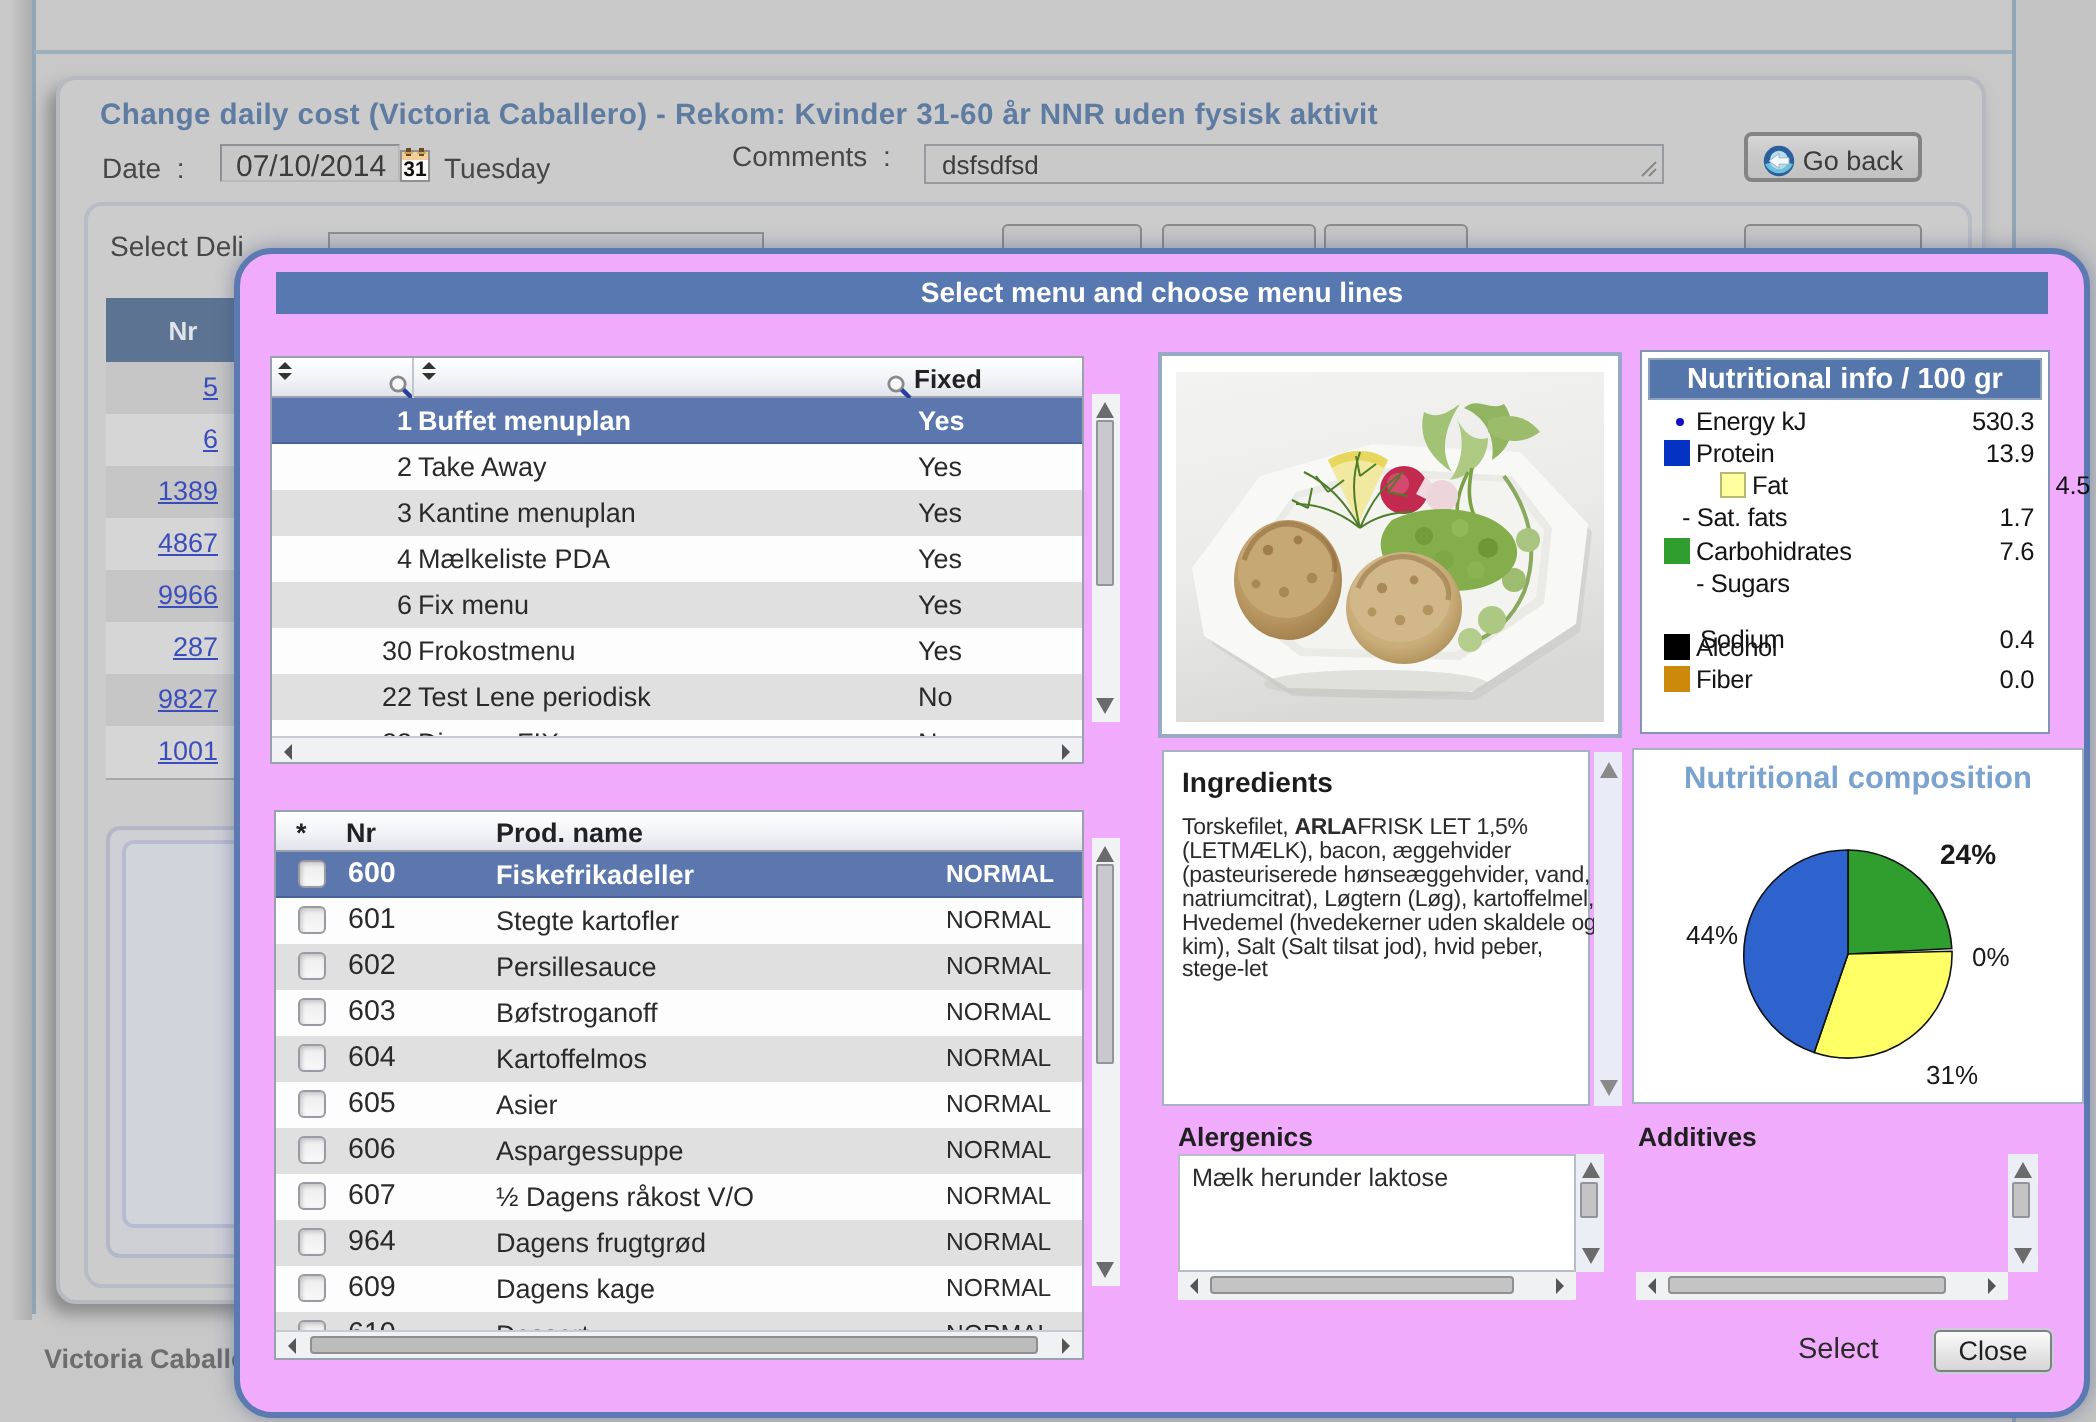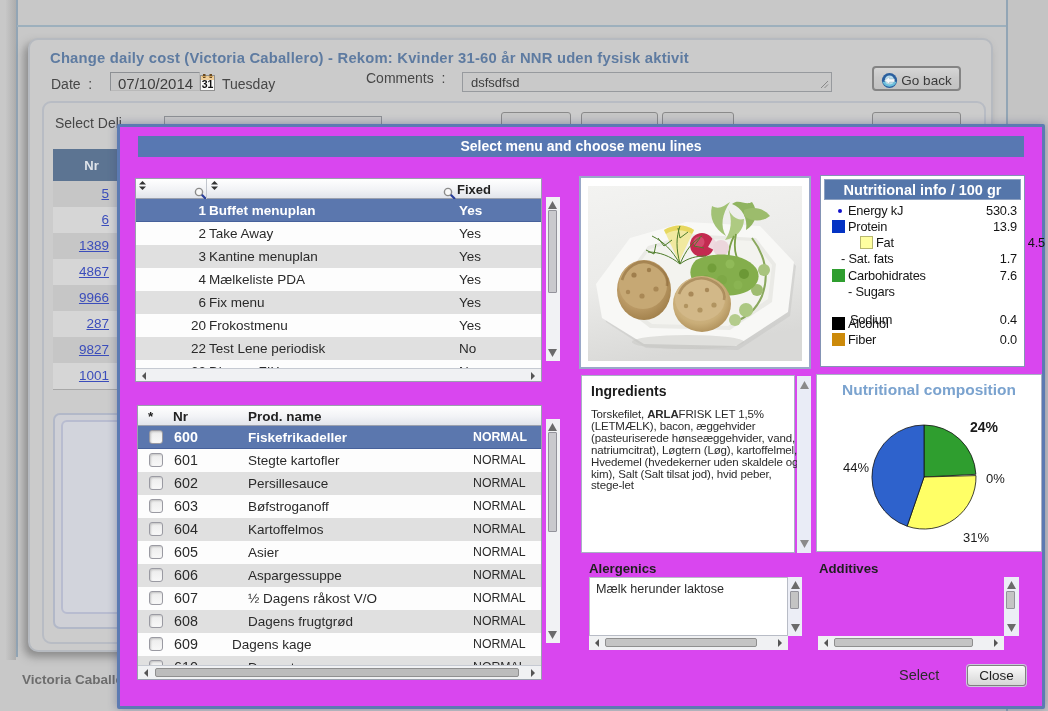--- a/index.html
+++ b/index.html
@@ -30,21 +30,21 @@
 .nrrow a { color:#3b4dbb; }
 .nr-d { background:#c6c6c6; }
 .nr-l { background:#d6d6d6; }
 #nrtable-bot { left:53px; top:389px; width:77px; height:1px; background:#a8a8a8; }
 
 #gbox1 { left:53px; top:413px; width:400px; height:216px; border:2px solid #b2b8c8; border-radius:7px; background:#cfd0d6; }
 #gbox2 { left:61px; top:420px; width:380px; height:194px; border:2px solid #b8bcd0; border-radius:6px; background:#d2d4dc; }
 #vicname { left:22px; top:672px; font-size:13.5px; font-weight:bold; color:#6d6d6d; }
 
 
-#modal { left:117px; top:124px; width:928px; height:585px; background:#d946ef; border:3px solid #5c7ab2; border-radius:2px; box-shadow:0 0 10px rgba(60,70,120,0.45); }
+#modal { left:117px; top:124px; width:928px; height:585px; background:#f0abfc; border:3px solid #5c7ab2; border-radius:19px; box-shadow:0 0 10px rgba(60,70,120,0.45); }
 #mtitle { left:18px; top:9px; width:886px; height:21px; background:#5878b2; color:#fff; font-weight:bold; font-size:14px; text-align:center; padding-top:2px; }
 
 .tbl { position:absolute; border:1px solid #9aa0ae; background:#fff; overflow:hidden; }
 .thead { position:absolute; left:0; top:0; width:100%; background:linear-gradient(#ffffff,#f2f3f6 55%,#e1e4eb); border-bottom:1px solid #9aa0ae; }
 .trow { position:absolute; left:0; width:100%; height:23px; font-size:13.5px; color:#2a2a2a; }
 .r-w { background:#fdfdfd; }
 .r-g { background:#e0e0e0; }
 .r-sel { background:#5b77ae; color:#fff; font-weight:bold; border-bottom:1px solid #47619b; }
 .cell { position:absolute; top:4px; white-space:nowrap; }
 .sortarr { position:absolute; width:7px; height:9px; }
@@ -164,21 +164,21 @@
         <span class="cell" style="left:0;width:70px;text-align:right;">4</span>
         <span class="cell" style="left:73px;">Mælkeliste PDA</span>
         <span class="cell" style="left:323px;">Yes</span>
       </div>
     <div class="trow r-g" style="top:112px;">
         <span class="cell" style="left:0;width:70px;text-align:right;">6</span>
         <span class="cell" style="left:73px;">Fix menu</span>
         <span class="cell" style="left:323px;">Yes</span>
       </div>
     <div class="trow r-w" style="top:135px;">
-        <span class="cell" style="left:0;width:70px;text-align:right;">20</span>
+        <span class="cell" style="left:0;width:70px;text-align:right;">30</span>
         <span class="cell" style="left:73px;">Frokostmenu</span>
         <span class="cell" style="left:323px;">Yes</span>
       </div>
     <div class="trow r-g" style="top:158px;">
         <span class="cell" style="left:0;width:70px;text-align:right;">22</span>
         <span class="cell" style="left:73px;">Test Lene periodisk</span>
         <span class="cell" style="left:323px;">No</span>
       </div>
     <div class="trow r-w" style="top:181px;">
         <span class="cell" style="left:0;width:70px;text-align:right;">23</span>
@@ -253,28 +253,28 @@
         <span class="cell" style="left:335px;font-size:12.3px;">NORMAL</span>
       </div>
     <div class="trow r-w" style="top:181px;padding-left:36px;">
         <span class="chk"></span>
         <span class="cell" style="left:36px;font-size:14.3px;top:3px;">607</span>
         <span class="cell" style="left:110px;">½ Dagens råkost V/O</span>
         <span class="cell" style="left:335px;font-size:12.3px;">NORMAL</span>
       </div>
     <div class="trow r-g" style="top:204px;">
         <span class="chk"></span>
-        <span class="cell" style="left:36px;font-size:14.3px;top:3px;">608</span>
+        <span class="cell" style="left:36px;font-size:14.3px;top:3px;">964</span>
         <span class="cell" style="left:110px;">Dagens frugtgrød</span>
         <span class="cell" style="left:335px;font-size:12.3px;">NORMAL</span>
       </div>
     <div class="trow r-w" style="top:227px;">
         <span class="chk"></span>
         <span class="cell" style="left:36px;font-size:14.3px;top:3px;">609</span>
-        <span class="cell" style="left:94px;">Dagens kage</span>
+        <span class="cell" style="left:110px;">Dagens kage</span>
         <span class="cell" style="left:335px;font-size:12.3px;">NORMAL</span>
       </div>
     <div class="trow r-g" style="top:250px;">
         <span class="chk"></span>
         <span class="cell" style="left:36px;font-size:14.3px;top:3px;">610</span>
         <span class="cell" style="left:110px;">Dessert</span>
         <span class="cell" style="left:335px;font-size:12.3px;">NORMAL</span>
       </div>
     <div class="sbh" style="left:0;top:259px;width:403px;">
       <svg class="arr" style="left:4px;top:3px;width:8px;height:8px;" viewBox="0 0 8 8">

